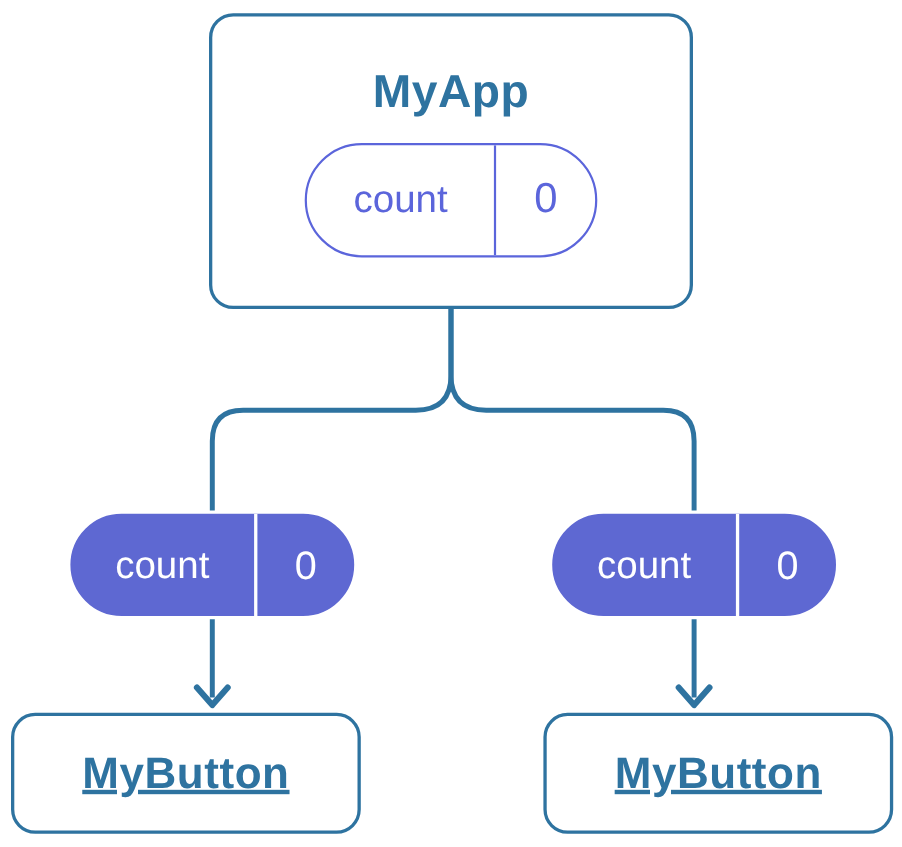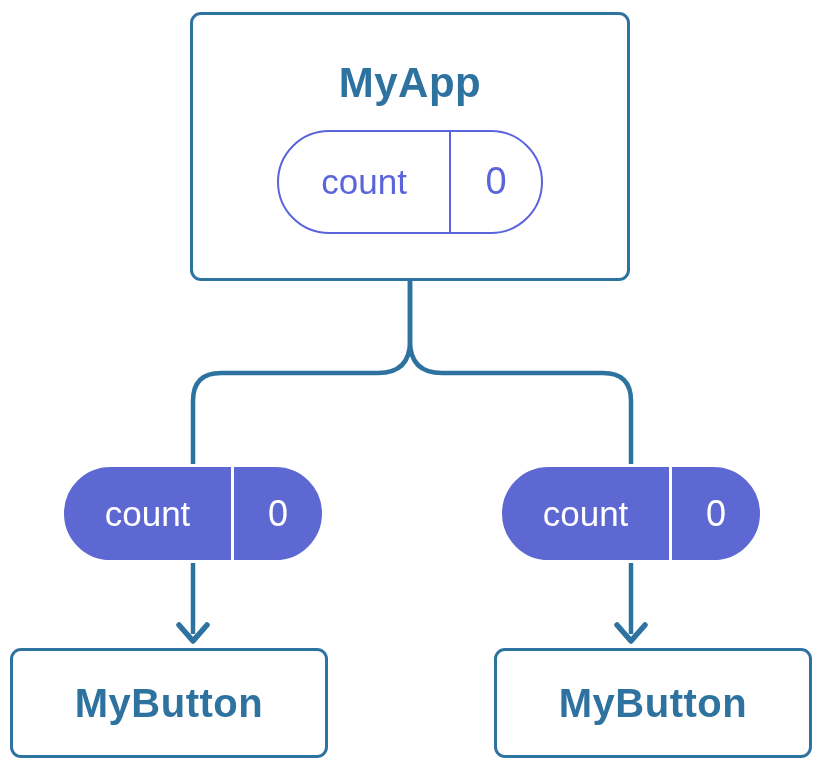--- a/index.html
+++ b/index.html
@@ -17,37 +17,37 @@
     position:relative;
     width:820px;height:770px;
     background:var(--canvas-bg);
     overflow:hidden;
   }
   svg.connectors{position:absolute;left:0;top:0;width:820px;height:770px;}
   .node{
     position:absolute;
     background:#ffffff;
     border:3px solid var(--node-border);
-    border-radius:11px;
+    border-radius:22px;
   }
   .node-root{
     left:190px;top:12px;width:440px;height:269px;
     display:flex;flex-direction:column;align-items:center;justify-content:center;
     gap:22px;
   }
   .node-title{
     color:var(--node-text);
     font-weight:700;
     font-size:42px;
     line-height:1.15;
     letter-spacing:0.5px;
     white-space:nowrap;
   }
   .node-leaf{display:flex;align-items:center;justify-content:center;}
-  .node-leaf .node-title{font-size:40px;}
+  .node-leaf .node-title{font-size:40px;text-decoration:underline;}
   .leaf-left{left:10px;top:648px;width:318px;height:110px;}
   .leaf-right{left:494px;top:648px;width:318px;height:110px;}
   .pill{
     display:flex;align-items:stretch;
     border-radius:999px;
     overflow:hidden;
   }
   .pill-label,.pill-value{
     display:flex;align-items:center;justify-content:center;
     white-space:nowrap;

